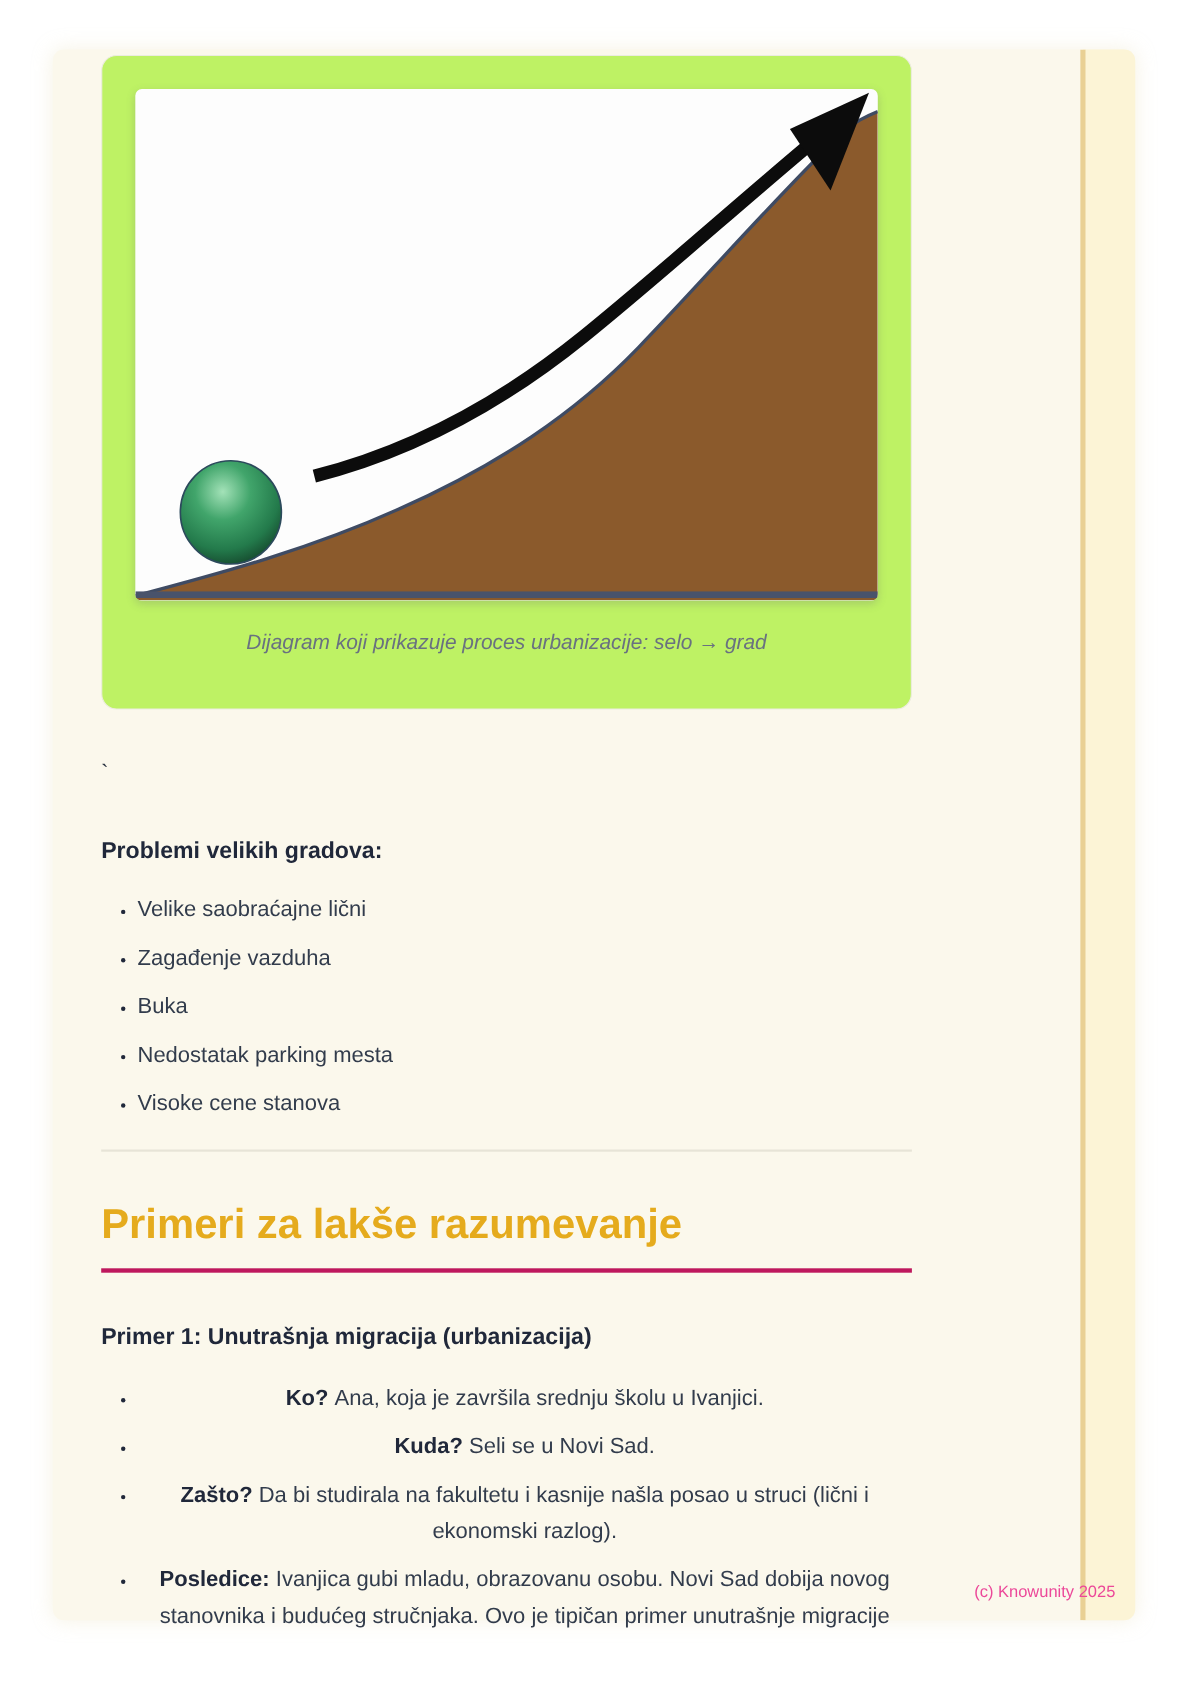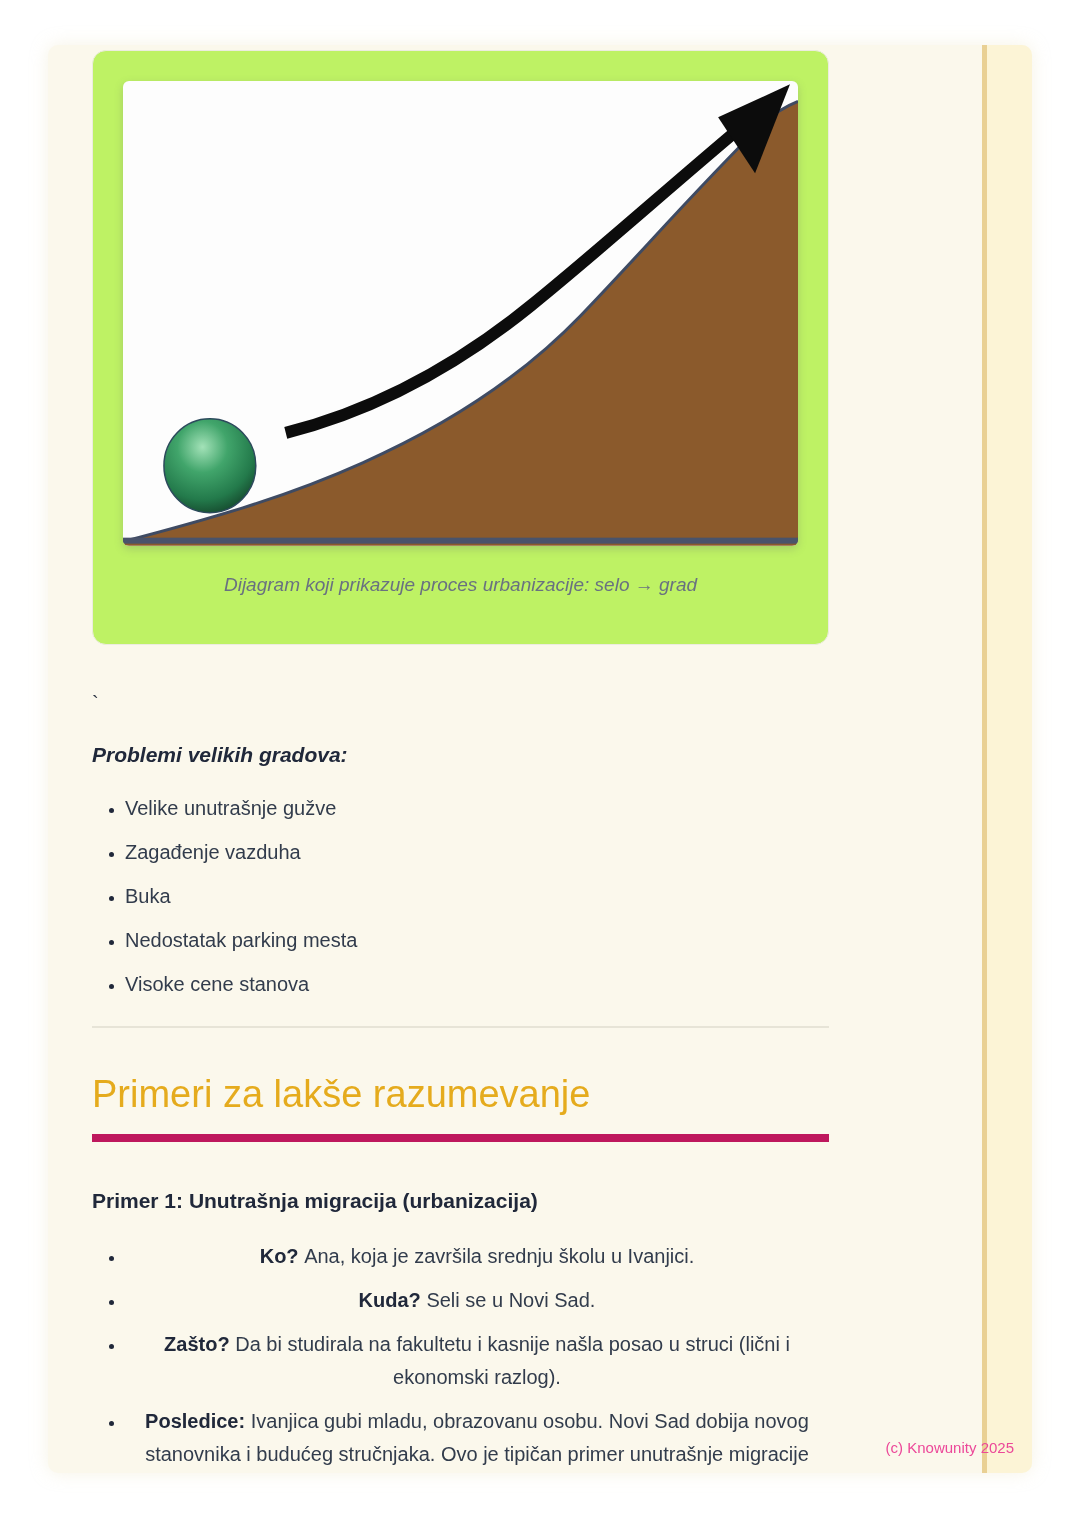--- a/index.html
+++ b/index.html
@@ -56,26 +56,25 @@
     color: #697180;
   }
   
   .stray {
     margin-top: 46px;
     font-size: 20px;
     line-height: 24px;
     color: #2b3442;
   }
   .subheading {
-    margin-top: 25px;
+    margin-top: 44px;
     font-size: 21px;
     font-weight: bold;
     line-height: 30px;
     color: #20283a;
-    font-style: italic;
   }
   ul.doc-list {
     margin-top: 22px;
     padding-left: 33px;
     list-style: disc outside;
     color: #2b3442;
   }
   ul.doc-list li {
     font-size: 20px;
     line-height: 32px;
@@ -84,25 +83,25 @@
   ul.doc-list li + li { margin-top: 12px; }
   ul.doc-list li::marker { color: #20283a; font-size: 16px; }
   hr.section-divider {
     margin-top: 26px;
     border: none;
     border-top: 2px solid #e7e4d7;
   }
   h1.section-title {
     margin-top: 40px;
     font-size: 38px;
-    font-weight: normal;
+    font-weight: bold;
     line-height: 52px;
     color: #e5ab1d;
     padding-bottom: 14px;
-    border-bottom: 8px solid #be185d;
+    border-bottom: 4px solid #be185d;
   }
   .example-heading {
     margin-top: 44px;
     font-size: 21px;
     font-weight: bold;
     line-height: 30px;
     color: #20283a;
   }
   ul.example-list {
     margin-top: 24px;
@@ -172,21 +171,21 @@
           <ellipse cx="87" cy="385" rx="46" ry="47" fill="url(#ballGrad)" stroke="#2c4a5c" stroke-width="1.5"></ellipse>
         </svg>
       </div>
       <div class="figure-caption">Dijagram koji prikazuje proces urbanizacije: selo → grad</div>
     </div>
 
     <p class="stray">`</p>
 
     <h3 class="subheading">Problemi velikih gradova:</h3>
     <ul class="doc-list">
-      <li>Velike unutrašnje gužve</li>
+      <li>Velike saobraćajne lični</li>
       <li>Zagađenje vazduha</li>
       <li>Buka</li>
       <li>Nedostatak parking mesta</li>
       <li>Visoke cene stanova</li>
     </ul>
 
     <hr class="section-divider">
 
     <h1 class="section-title">Primeri za lakše razumevanje</h1>
 

